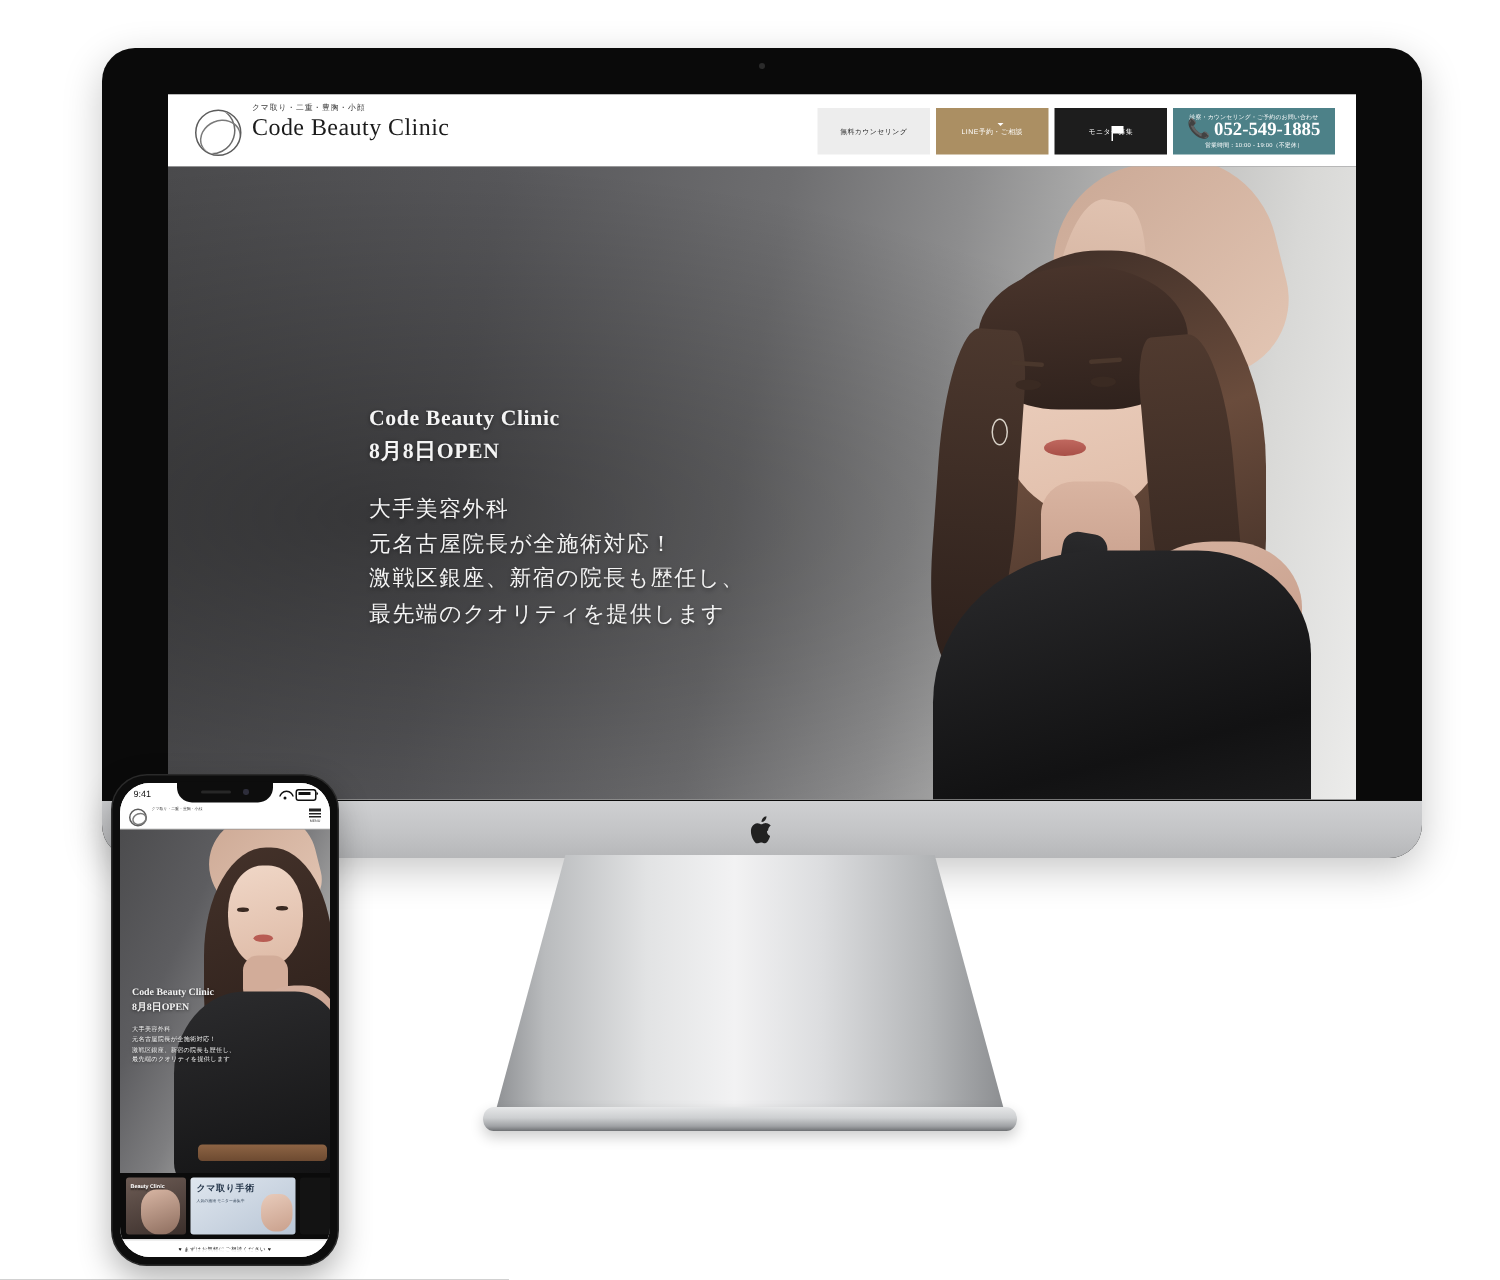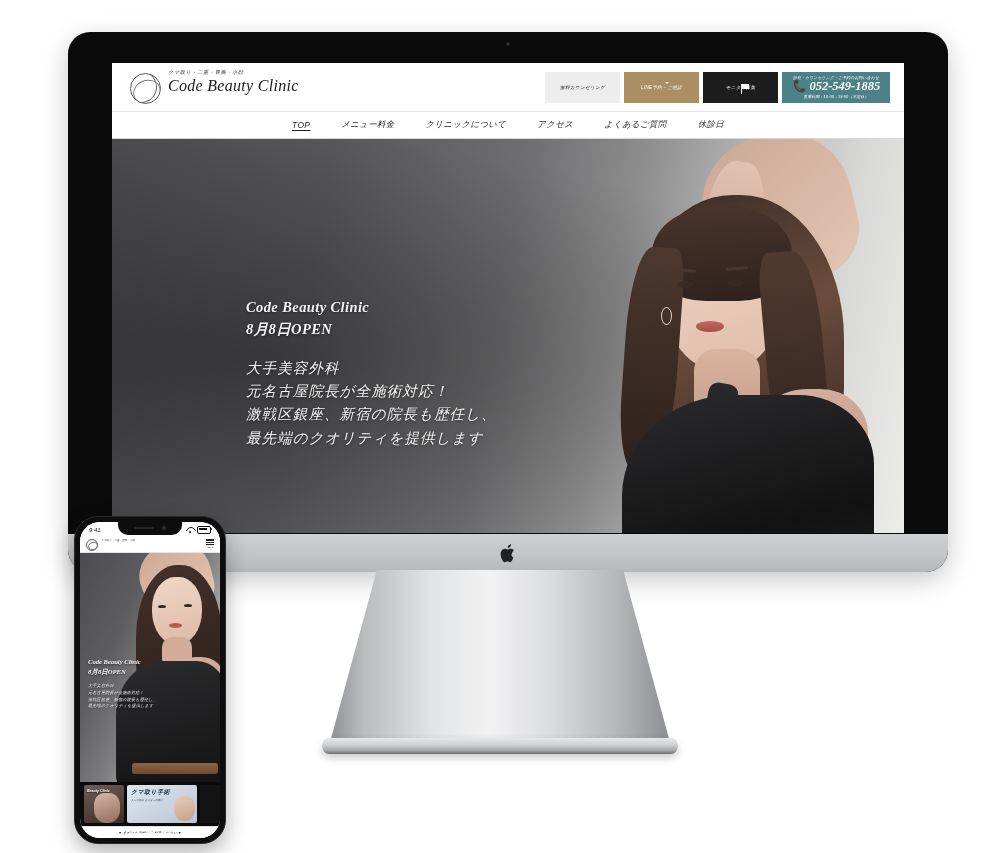--- a/index.html
+++ b/index.html
@@ -1,19 +1,19 @@
 <!DOCTYPE html>
 <html><head>
 <meta charset="utf-8">
 <style>
   html,body{margin:0;padding:0;background:#ffffff;}
   body{width:1000px;height:853px;position:relative;overflow:hidden;
        font-family:"Liberation Sans","DejaVu Sans",sans-serif;}
 
-  .stage{position:absolute;inset:0;background:#fff;font-style:italic;}
+  .stage{position:absolute;inset:0;background:#fff;}
 
   
   .imac{position:absolute;left:68px;top:32px;width:880px;height:540px;}
   .imac-bezel{position:absolute;inset:0;background:#0a0a0a;border-radius:22px;
               box-shadow:0 8px 26px rgba(0,0,0,.22);}
   .imac-camera{position:absolute;left:50%;top:10px;margin-left:-2px;width:4px;height:4px;
                border-radius:50%;background:#2b2b2b;}
   .imac-screen{position:absolute;left:44px;top:31px;width:792px;height:470px;
                background:#fff;overflow:hidden;}
   .imac-chin{position:absolute;left:0;right:0;bottom:0;height:38px;
@@ -258,28 +258,20 @@
                 <span class="top">診察・カウンセリング・ご予約のお問い合わせ</span>
                 <span class="tel">
                   <span>📞</span>
                   <span>052-549-1885</span>
                 </span>
                 <span class="bot">営業時間：10:00 - 19:00（不定休）</span>
               </div>
             </div>
           </div>
 
-          <div class="site-nav">
-            <div class="nav-i active">TOP</div>
-            <div class="nav-i">メニュー料金</div>
-            <div class="nav-i">クリニックについて</div>
-            <div class="nav-i">アクセス</div>
-            <div class="nav-i">よくあるご質問</div>
-            <div class="nav-i">休診日</div>
-          </div>
 
           <div class="hero">
             <div class="hero-bg"></div>
             <div class="hero-vign"></div>
 
             <div class="model">
               <div class="m-arm"></div>
               <div class="m-arm2"></div>
               <div class="m-hair-b"></div>
               <div class="m-face"></div>

